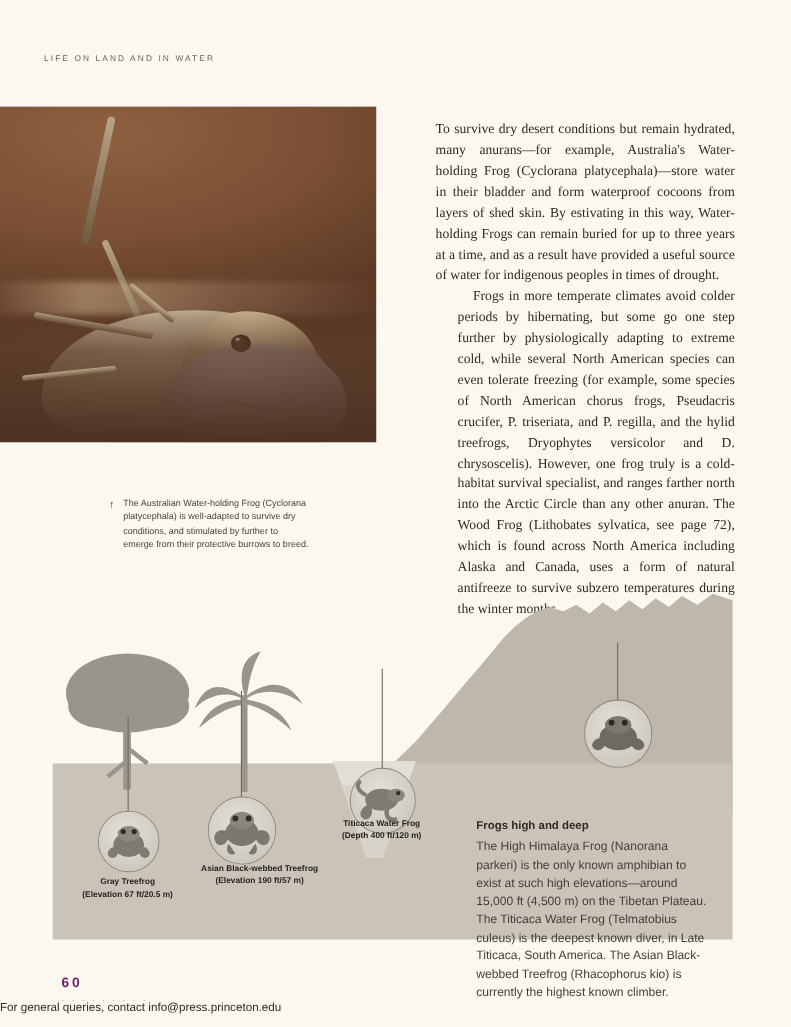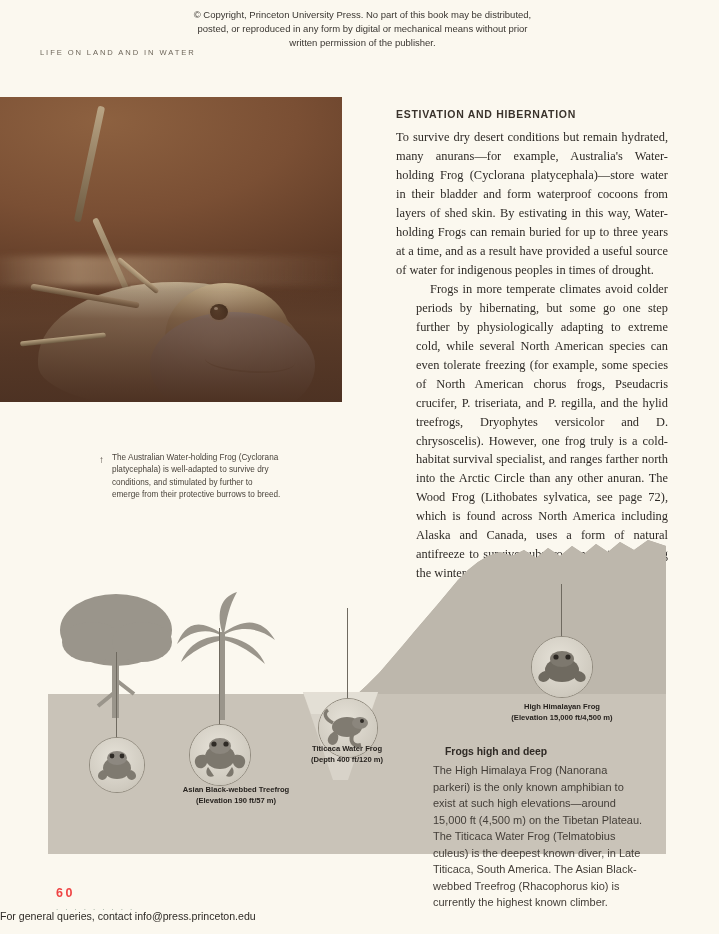--- a/index.html
+++ b/index.html
@@ -193,21 +193,21 @@
     left: 48px; top: 0;
     width: 618px; height: 200px;
   }
   .caption-box {
     position: absolute;
     left: 433px;
     top: 206px;
     width: 212px;
   }
   .caption-box h3 {
-    margin: 0 0 5px 12px;
+    margin: 0 0 5px 0;
     font-family: "Liberation Sans", sans-serif;
     font-size: 10.4px;
     font-weight: bold;
     color: #2f2a25;
   }
   .caption-box p {
     margin: 0;
     font-family: "Liberation Sans", sans-serif;
     font-size: 11px;
     line-height: 1.5;
@@ -248,21 +248,21 @@
 
   
   .folio {
     position: absolute;
     left: 56px;
     top: 886px;
     font-family: "Liberation Sans", sans-serif;
     font-size: 12.5px;
     letter-spacing: 2.5px;
     font-weight: bold;
-    color: #ef4444;
+    color: #701a75;
   }
   .folio-dots {
     position: absolute;
     left: 56px;
     top: 903px;
     font-family: "Liberation Sans", sans-serif;
     font-size: 8px;
     letter-spacing: 2.4px;
     color: #8aa290;
   }
@@ -274,21 +274,20 @@
     font-family: "Liberation Sans", sans-serif;
     font-size: 10.6px;
     color: #2e2a26;
   }
 </style>
 </head>
 <body>
 
 <div class="page">
 
-  <div class="copyright">© Copyright, Princeton University Press. No part of this book may be distributed, posted, or reproduced in any form by digital or mechanical means without prior written permission of the publisher.</div>
 
   <div class="running-head">Life on Land and in Water</div>
 
   <div class="photo">
     <div class="bg"></div>
     <div class="twig t1"></div>
     <div class="twig t2"></div>
     <div class="frog-body"></div>
     <div class="frog-head"></div>
     <div class="frog-sac"></div>
@@ -300,21 +299,20 @@
     <div class="twig t4"></div>
     <div class="shine"></div>
   </div>
 
   <div class="caption">
     <span class="arrow">↑</span>
     <span>The Australian Water-holding Frog (Cyclorana platycephala) is well-adapted to survive dry conditions, and stimulated by further to emerge from their protective burrows to breed.</span>
   </div>
 
   <div class="col-right">
-    <h2>ESTIVATION AND HIBERNATION</h2>
     <p>To survive dry desert conditions but remain hydrated, many anurans—for example, Australia's Water-holding Frog (Cyclorana platycephala)—store water in their bladder and form waterproof cocoons from layers of shed skin. By estivating in this way, Water-holding Frogs can remain buried for up to three years at a time, and as a result have provided a useful source of water for indigenous peoples in times of drought.</p>
     <p>Frogs in more temperate climates avoid colder periods by hibernating, but some go one step further by physiologically adapting to extreme cold, while several North American species can even tolerate freezing (for example, some species of North American chorus frogs, Pseudacris crucifer, P. triseriata, and P. regilla, and the hylid treefrogs, Dryophytes versicolor and D. chrysoscelis). However, one frog truly is a cold-habitat survival specialist, and ranges farther north into the Arctic Circle than any other anuran. The Wood Frog (Lithobates sylvatica, see page 72), which is found across North America including Alaska and Canada, uses a form of natural antifreeze to survive subzero temperatures during the winter months.</p>
   </div>
 
   <div class="band">
 
     <svg class="mountain" viewBox="0 0 618 200" preserveAspectRatio="none">
       <path d="M0,200 L0,196 L30,194 L70,190 L120,186 L170,182 L205,178 L240,176
                L268,172 L290,166 L305,158 L318,146 L332,132 L344,118 L356,104
                L366,92 L378,78 L390,64 L400,52 L410,40 L420,30 L430,22 L440,16
@@ -360,20 +358,24 @@
       <div class="inner"></div>
       <svg viewBox="0 0 54 54" style="position:absolute;inset:0">
         <ellipse cx="27" cy="30" rx="14" ry="11" fill="#7f7a70"></ellipse>
         <ellipse cx="27" cy="20" rx="10" ry="7" fill="#8d8880"></ellipse>
         <circle cx="22" cy="18" r="2.4" fill="#2f2b26"></circle>
         <circle cx="32" cy="18" r="2.4" fill="#2f2b26"></circle>
         <path d="M13,32 C7,34 6,41 12,42 C16,42 18,38 17,35" fill="#7f7a70"></path>
         <path d="M41,32 C47,34 48,41 42,42 C38,42 36,38 37,35" fill="#7f7a70"></path>
       </svg>
     </div>
+    <div class="marker-label" style="left:41px;top:257px;width:150px">
+      <span>Gray Treefrog</span>
+      <span>(Elevation 67 ft/20.5 m)</span>
+    </div>
 
     <div class="callout" style="left:189px;top:184px;width:60px;height:60px">
       <div class="inner"></div>
       <svg viewBox="0 0 60 60" style="position:absolute;inset:0">
         <ellipse cx="30" cy="32" rx="15" ry="12" fill="#7c776d"></ellipse>
         <ellipse cx="30" cy="21" rx="11" ry="8" fill="#8b867d"></ellipse>
         <circle cx="24" cy="19" r="2.6" fill="#2f2b26"></circle>
         <circle cx="36" cy="19" r="2.6" fill="#2f2b26"></circle>
         <path d="M15,30 C6,28 2,36 7,42 C12,46 18,40 17,36" fill="#7c776d"></path>
         <path d="M45,30 C54,28 58,36 53,42 C48,46 42,40 43,36" fill="#7c776d"></path>
@@ -406,24 +408,20 @@
       <div class="inner"></div>
       <svg viewBox="0 0 60 60" style="position:absolute;inset:0">
         <ellipse cx="30" cy="33" rx="17" ry="12" fill="#6f6a60"></ellipse>
         <ellipse cx="30" cy="22" rx="12" ry="8" fill="#7d786e"></ellipse>
         <circle cx="24" cy="20" r="2.6" fill="#2b2722"></circle>
         <circle cx="36" cy="20" r="2.6" fill="#2b2722"></circle>
         <path d="M13,34 C5,36 4,44 11,45 C16,45 19,40 18,37" fill="#6f6a60"></path>
         <path d="M47,34 C55,36 56,44 49,45 C44,45 41,40 42,37" fill="#6f6a60"></path>
       </svg>
     </div>
-    <div class="marker-label" style="left:471px;top:162px;width:182px">
-      <span>High Himalayan Frog</span>
-      <span>(Elevation 15,000 ft/4,500 m)</span>
-    </div>
 
     <div class="caption-box">
       <h3>Frogs high and deep</h3>
       <p>The High Himalaya Frog (Nanorana parkeri) is the only known amphibian to exist at such high elevations—around 15,000 ft (4,500 m) on the Tibetan Plateau. The Titicaca Water Frog (Telmatobius culeus) is the deepest known diver, in Late Titicaca, South America. The Asian Black-webbed Treefrog (Rhacophorus kio) is currently the highest known climber.</p>
     </div>
 
   </div>
 
   <div class="folio">60</div>
   <div class="folio-dots">. . . . . . . . .</div>

